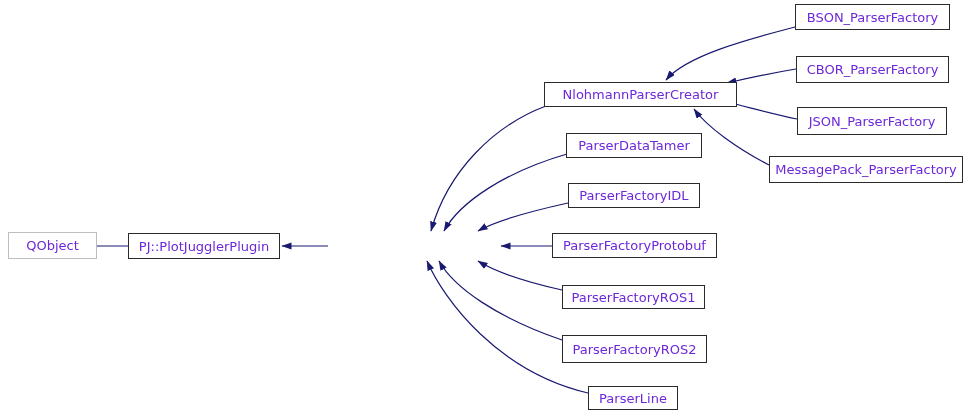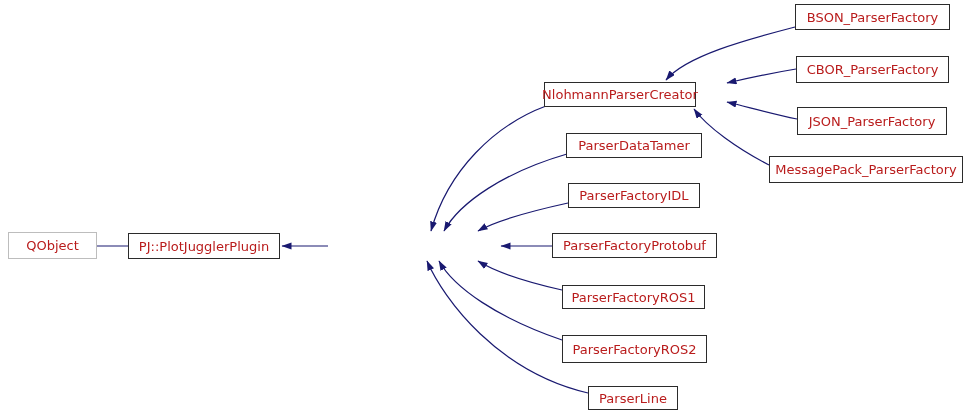--- a/index.html
+++ b/index.html
@@ -10,21 +10,21 @@
     font-family:"DejaVu Sans","Liberation Sans",sans-serif;
     overflow:hidden;
   }
   .edges{position:absolute;left:0;top:0;width:980px;height:417px;}
   .node{
     position:absolute;
     box-sizing:border-box;
     background:#ffffff;
     border:1.5px solid #2b2b2b;
     display:flex;align-items:center;justify-content:center;
-    font-size:13px;color:#b91c1c;
+    font-size:13px;color:#6d28d9;
     white-space:nowrap;
     cursor:pointer;
   }
   .node.plain{border-color:#bdbdbd;cursor:default;}
   .node.current{background:#bfbfbf;border-color:#1c1c1c;border-width:2px;cursor:default;}
 </style>
 </head>
 <body>
 
 <div class="canvas">
@@ -56,21 +56,21 @@
 
   <div class="node plain" style="left:8px;top:232px;width:89px;height:27px">
     <span>QObject</span>
   </div>
 
   <div class="node" style="left:128px;top:233px;width:152px;height:26px">
     <span>PJ::PlotJugglerPlugin</span>
   </div>
 
 
-  <div class="node" style="left:544px;top:82px;width:152px;height:25px">
+  <div class="node" style="left:544px;top:82px;width:193px;height:25px">
     <span>NlohmannParserCreator</span>
   </div>
 
   <div class="node" style="left:566px;top:133px;width:136px;height:25px">
     <span>ParserDataTamer</span>
   </div>
 
   <div class="node" style="left:568px;top:183px;width:132px;height:25px">
     <span>ParserFactoryIDL</span>
   </div>

